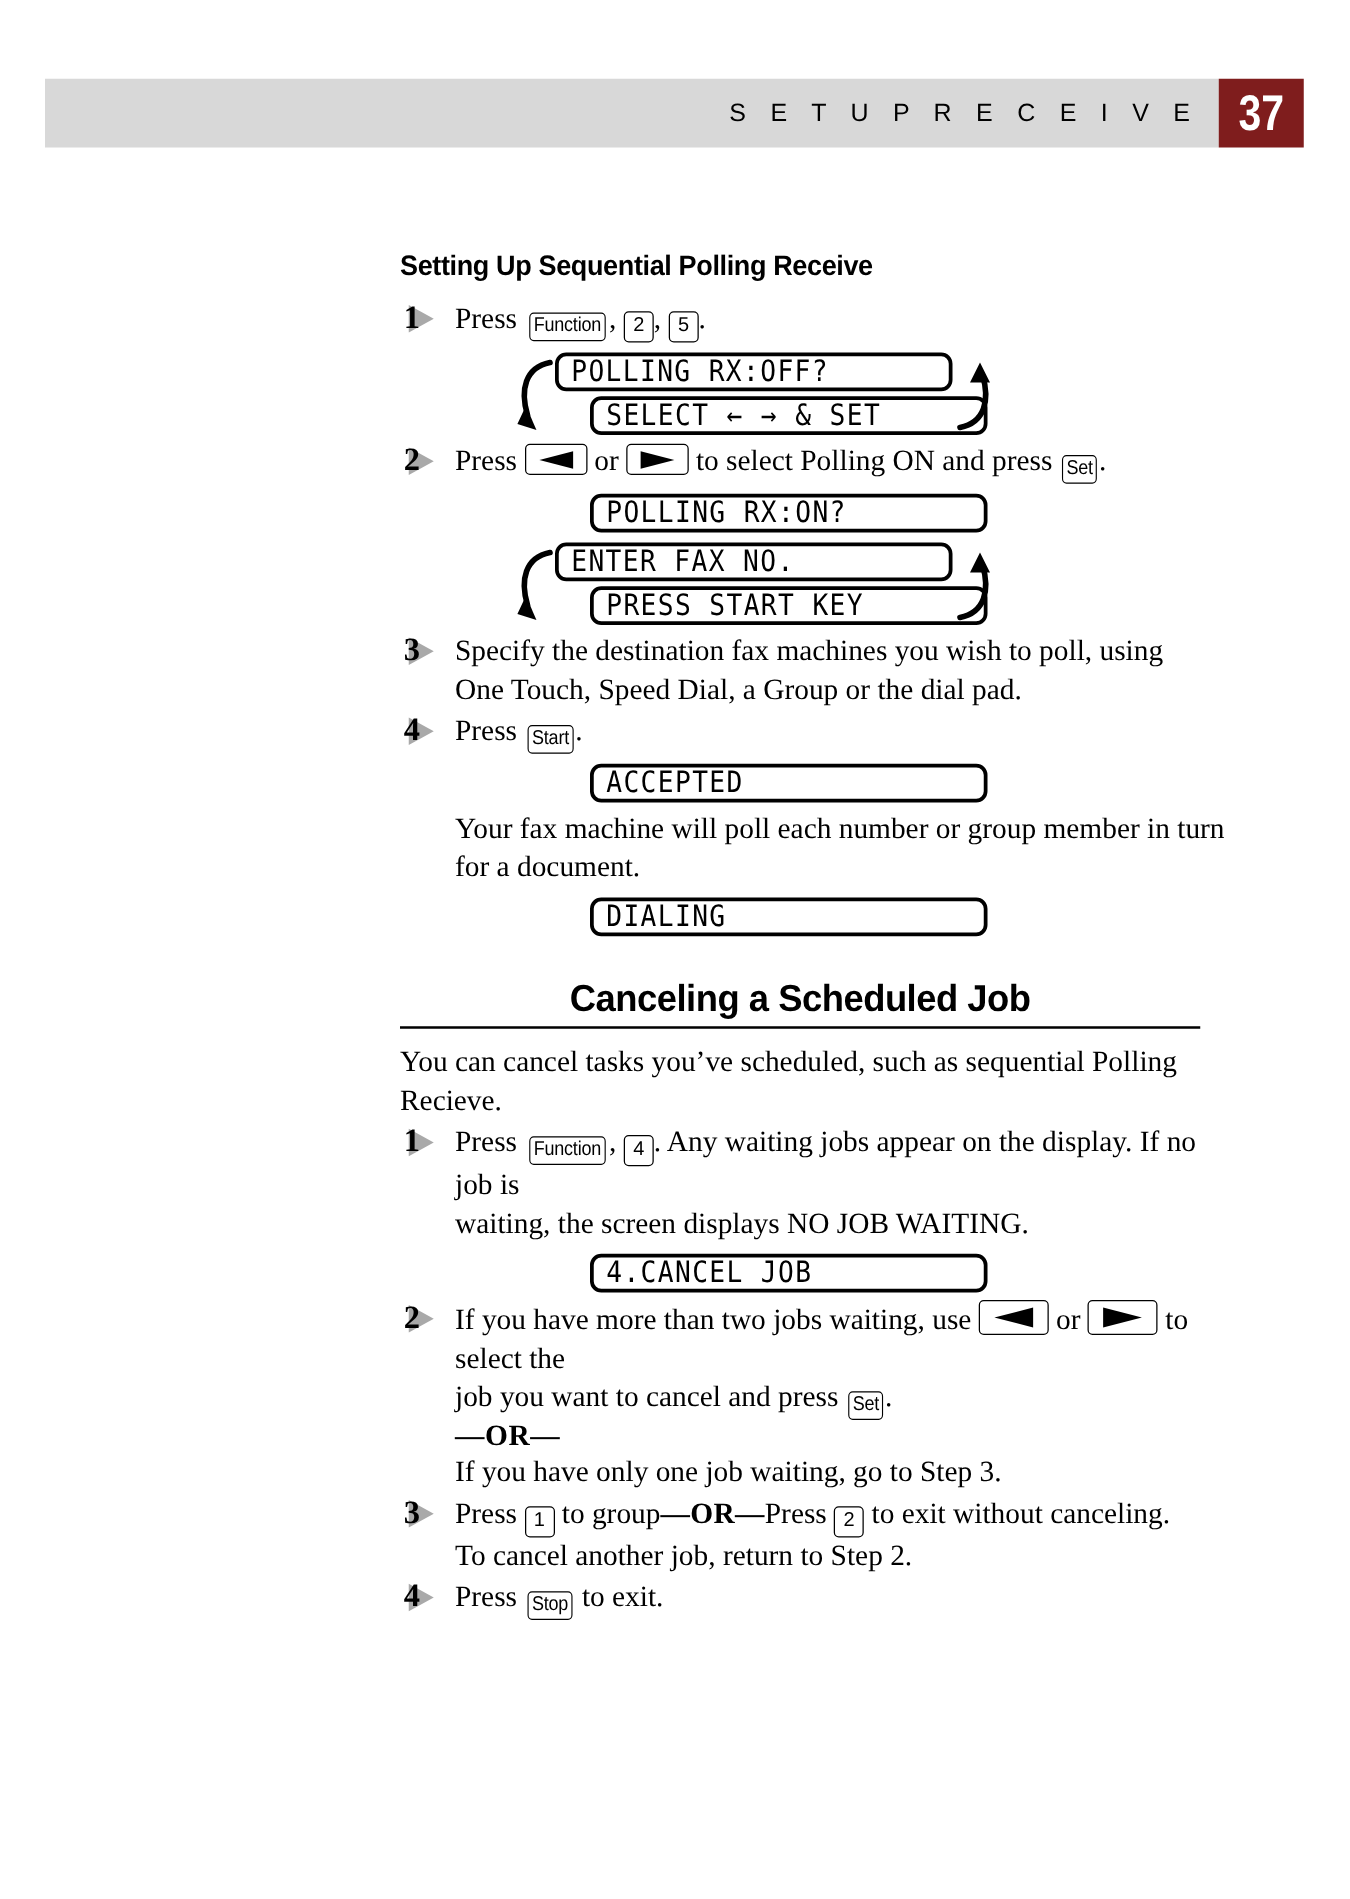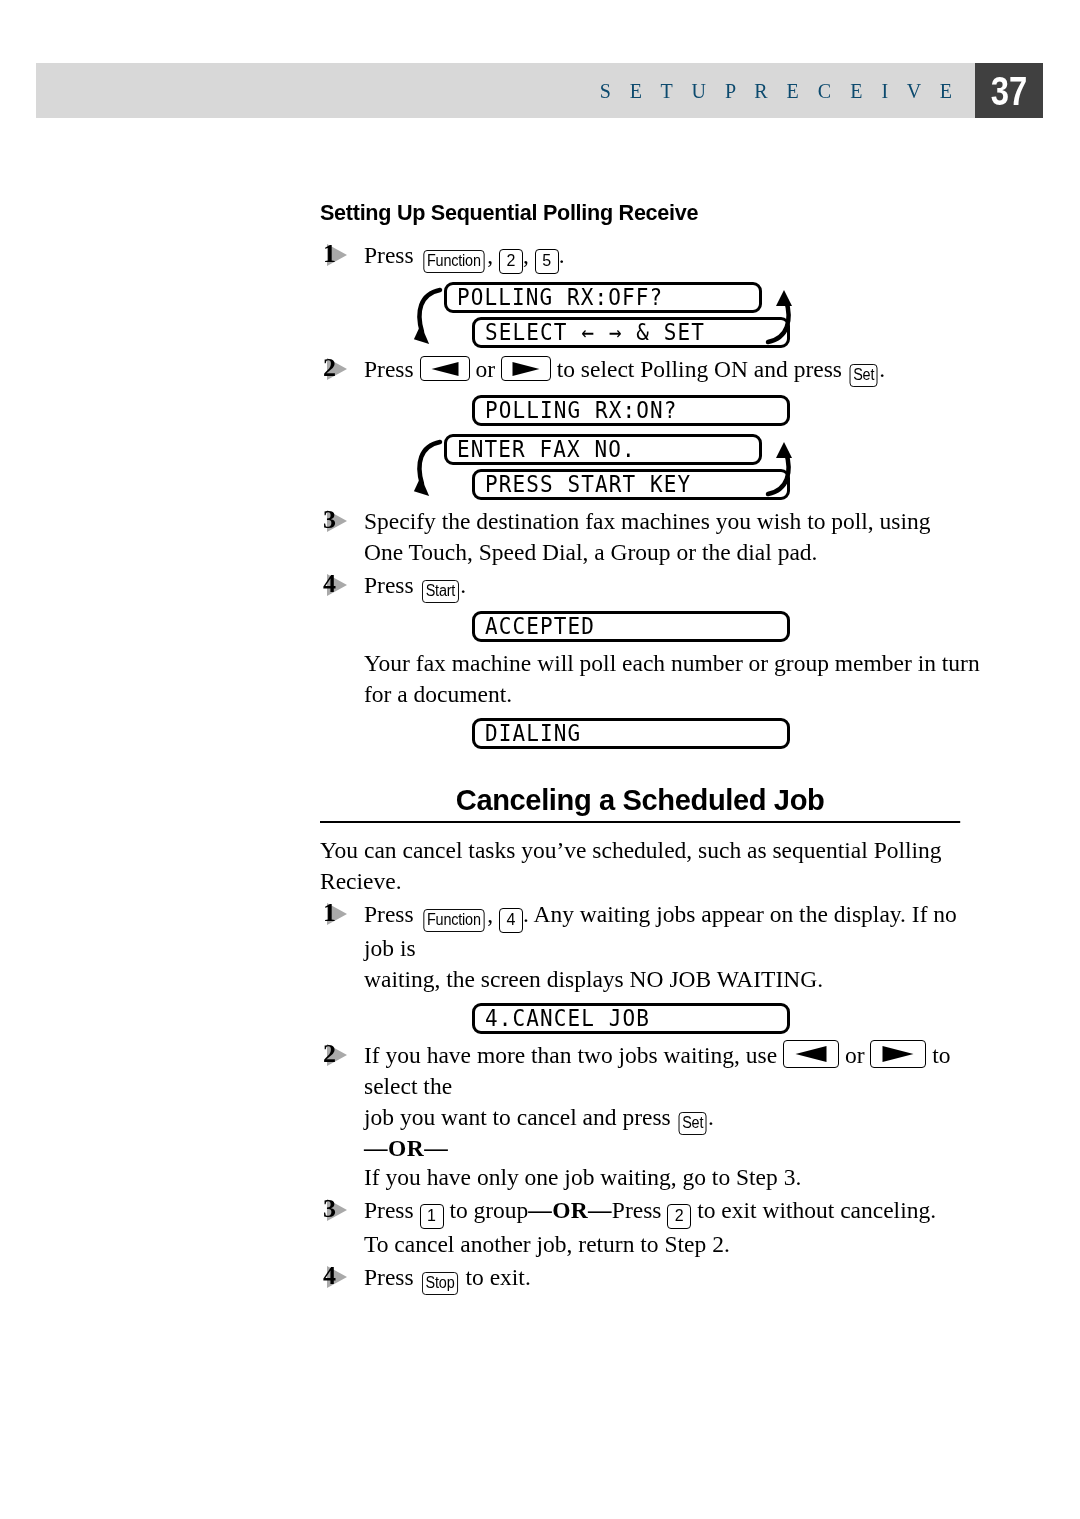--- a/index.html
+++ b/index.html
@@ -30,34 +30,34 @@
     top: 0;
     width: 939px;
     height: 55px;
     background: #d8d8d8;
   }
   .header-title {
     position: absolute;
     right: 84px;
     top: 50%;
     transform: translateY(-50%);
-    font-family: Liberation Serif, serif;
+    font-family: Liberation Sans, sans-serif;
     font-size: 20px;
     letter-spacing: 7px;
     font-weight: 400;
-    color: #0c4a6e;
+    color: #000000;
     white-space: nowrap;
   }
   .page-box {
     position: absolute;
     left: 939px;
     top: 0;
     width: 68px;
     height: 55px;
-    background: #404040;
+    background: #7f1d1d;
   }
   .page-num {
     position: absolute;
     left: 0;
     top: 0;
     width: 68px;
     height: 55px;
     display: flex;
     align-items: center;
     justify-content: center;

